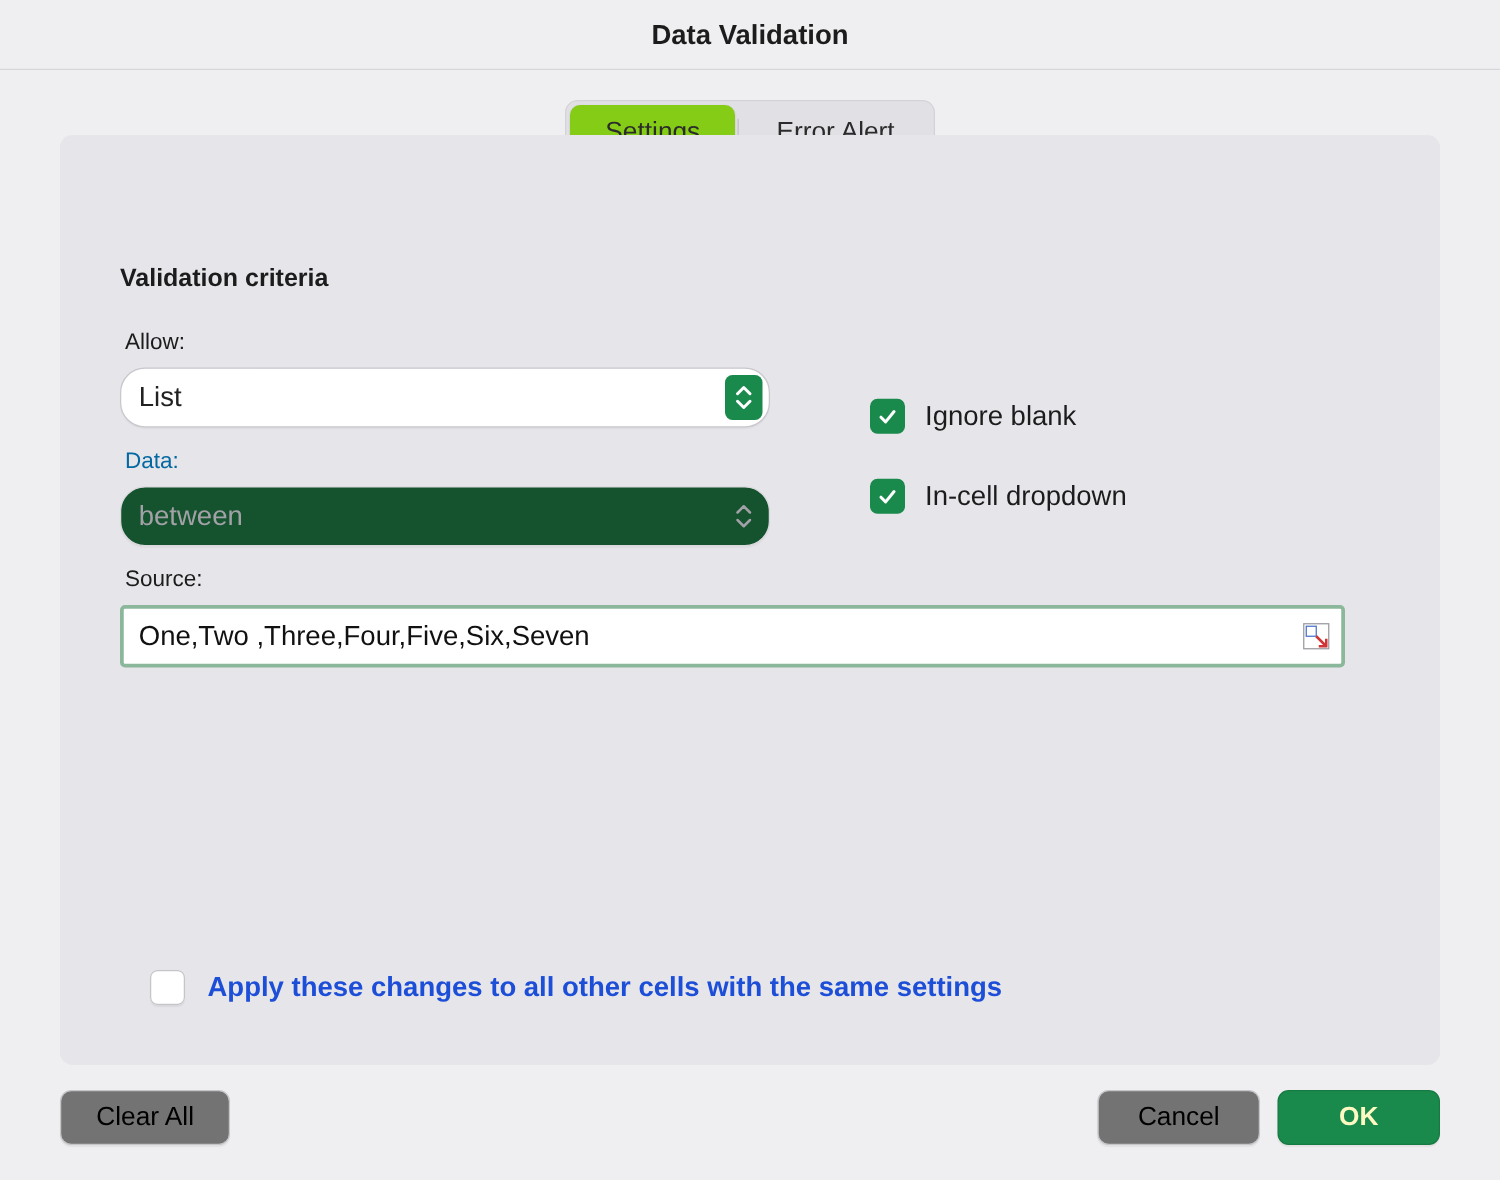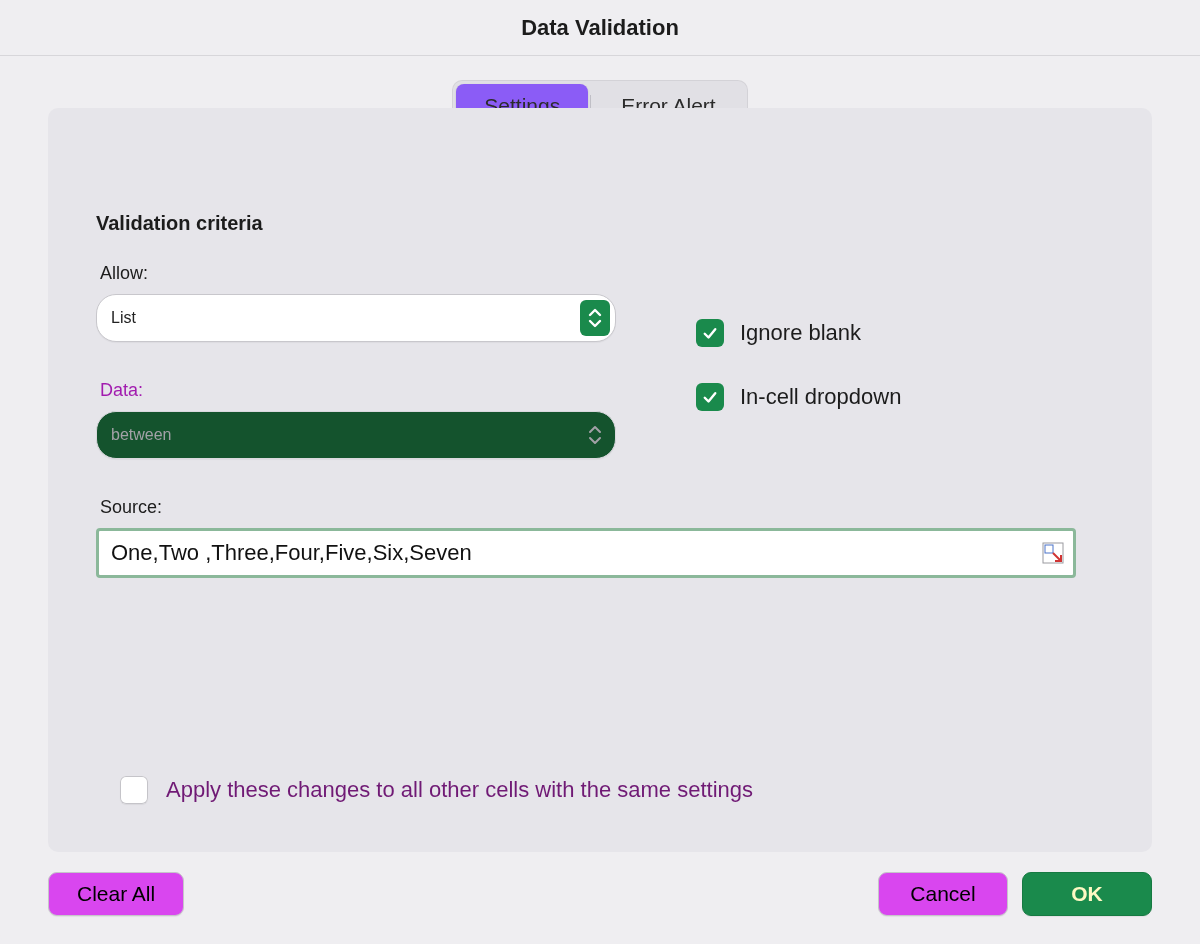--- a/index.html
+++ b/index.html
@@ -38,21 +38,21 @@
   }
   .tab {
     padding: 10px 28px;
     font-size: 21px;
     color: #2b2b2b;
     border-radius: 8px;
     cursor: default;
     position: relative;
   }
   .tab.active {
-    background: #8b5cf6;
+    background: #84cc16;
     box-shadow: 0 1px 2px rgba(0,0,0,0.15);
     font-weight: 500;
   }
   .tab-sep {
     width: 1px; align-self: center; height: 22px;
     background: #c0bfc6; margin: 0 2px;
   }
   .panel {
     margin: -24px 48px 0 48px;
     background: #e6e5ea;
@@ -67,34 +67,34 @@
   }
   .columns {
     display: flex; gap: 80px;
   }
   .left-col { flex: 0 0 520px; }
   .right-col { flex: 1; padding-top: 56px; }
   .field-label {
     font-size: 18px;
     margin: 0 0 10px 4px;
   }
-  .field-label.disabled { color: #a21caf; }
+  .field-label.disabled { color: #0369a1; }
   .select {
     width: 100%;
     height: 48px;
     background: #ffffff;
     border: 1px solid #c8c7cc;
     border-radius: 20px;
     padding: 0 48px 0 14px;
-    font-size: 16px;
+    font-size: 22px;
     color: #222;
     display: flex; align-items: center;
     position: relative;
     box-shadow: 0 1px 1px rgba(0,0,0,0.04);
-    margin-bottom: 38px;
+    margin-bottom: 16px;
   }
   .select .stepper {
     position: absolute; right: 5px; top: 5px; bottom: 5px;
     width: 30px;
     background: #1a8a4c;
     border-radius: 6px;
     display: flex; flex-direction: column; align-items: center; justify-content: center;
   }
   .select.disabled {
     background: #14532d;
@@ -135,37 +135,37 @@
     display: flex; align-items: center; justify-content: center;
     flex-shrink: 0;
   }
   .checkbox.checked { background: #1a8a4c; }
   .checkbox.unchecked {
     background: #fff;
     box-shadow: inset 0 0 0 1px #c5c4c9, 0 1px 1px rgba(0,0,0,0.06);
   }
   .checkbox svg { width: 18px; height: 18px; }
   .check-label { font-size: 22px; }
-  .check-label.disabled { color: #701a75; }
+  .check-label.disabled { color: #1d4ed8; font-weight: bold; }
   .apply-row {
     display: flex; align-items: center; gap: 18px;
     position: absolute; left: 72px; right: 48px; bottom: 48px;
   }
   .footer {
     display: flex; align-items: center;
     padding: 20px 48px 28px 48px;
   }
   .spacer { flex: 1; }
   .btn {
     height: 44px;
     padding: 0 28px;
     font-size: 21px;
     border-radius: 9px;
     border: 1px solid #c6c5ca;
-    background: #d946ef;
+    background: #737373;
     box-shadow: 0 1px 1px rgba(0,0,0,0.06);
     display: inline-flex; align-items: center; justify-content: center;
     cursor: default;
     margin-left: 14px;
   }
   .btn.primary {
     background: #1a8a4c;
     color: #fef9c3;
     font-weight: 600;
     border-color: #167a42;

